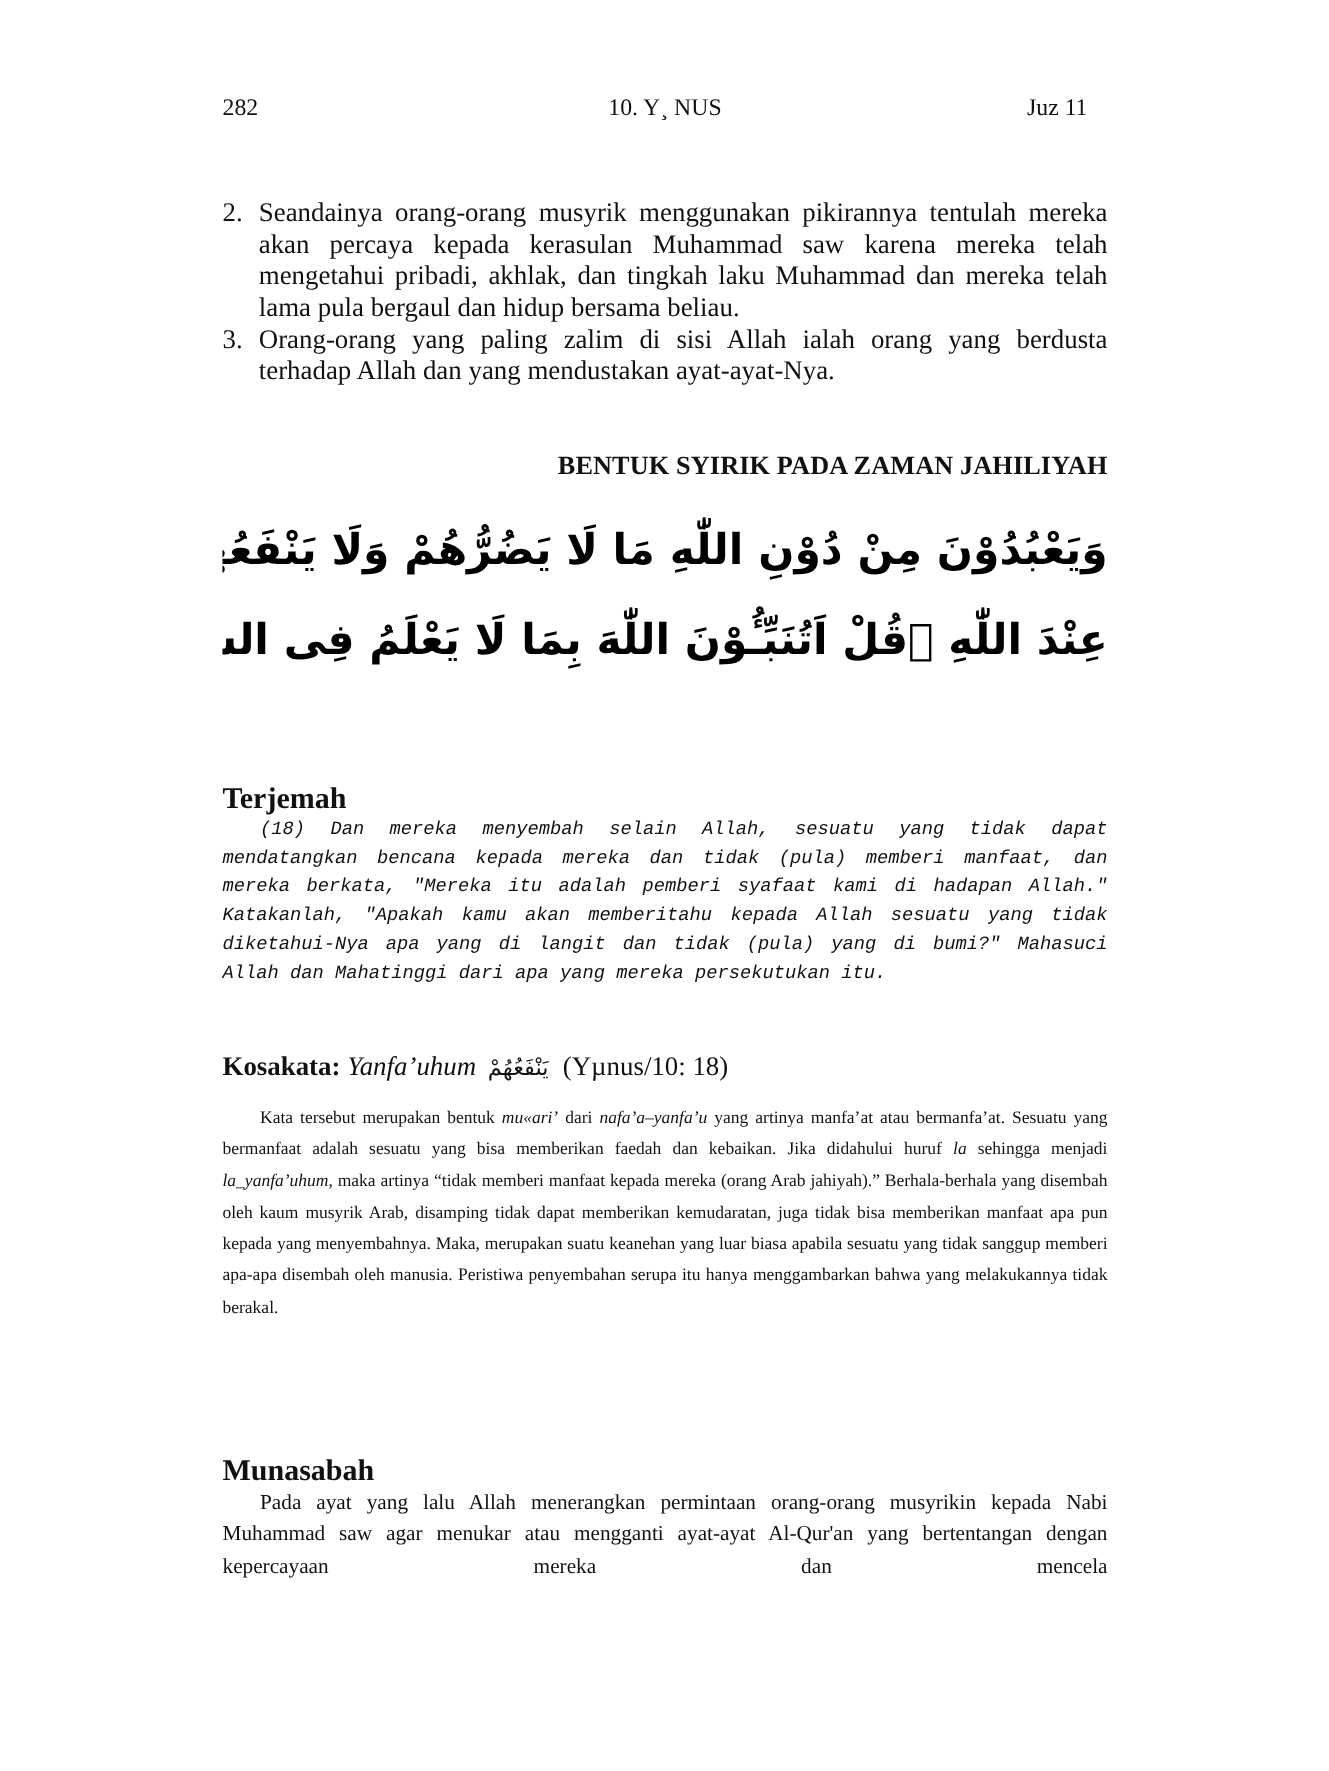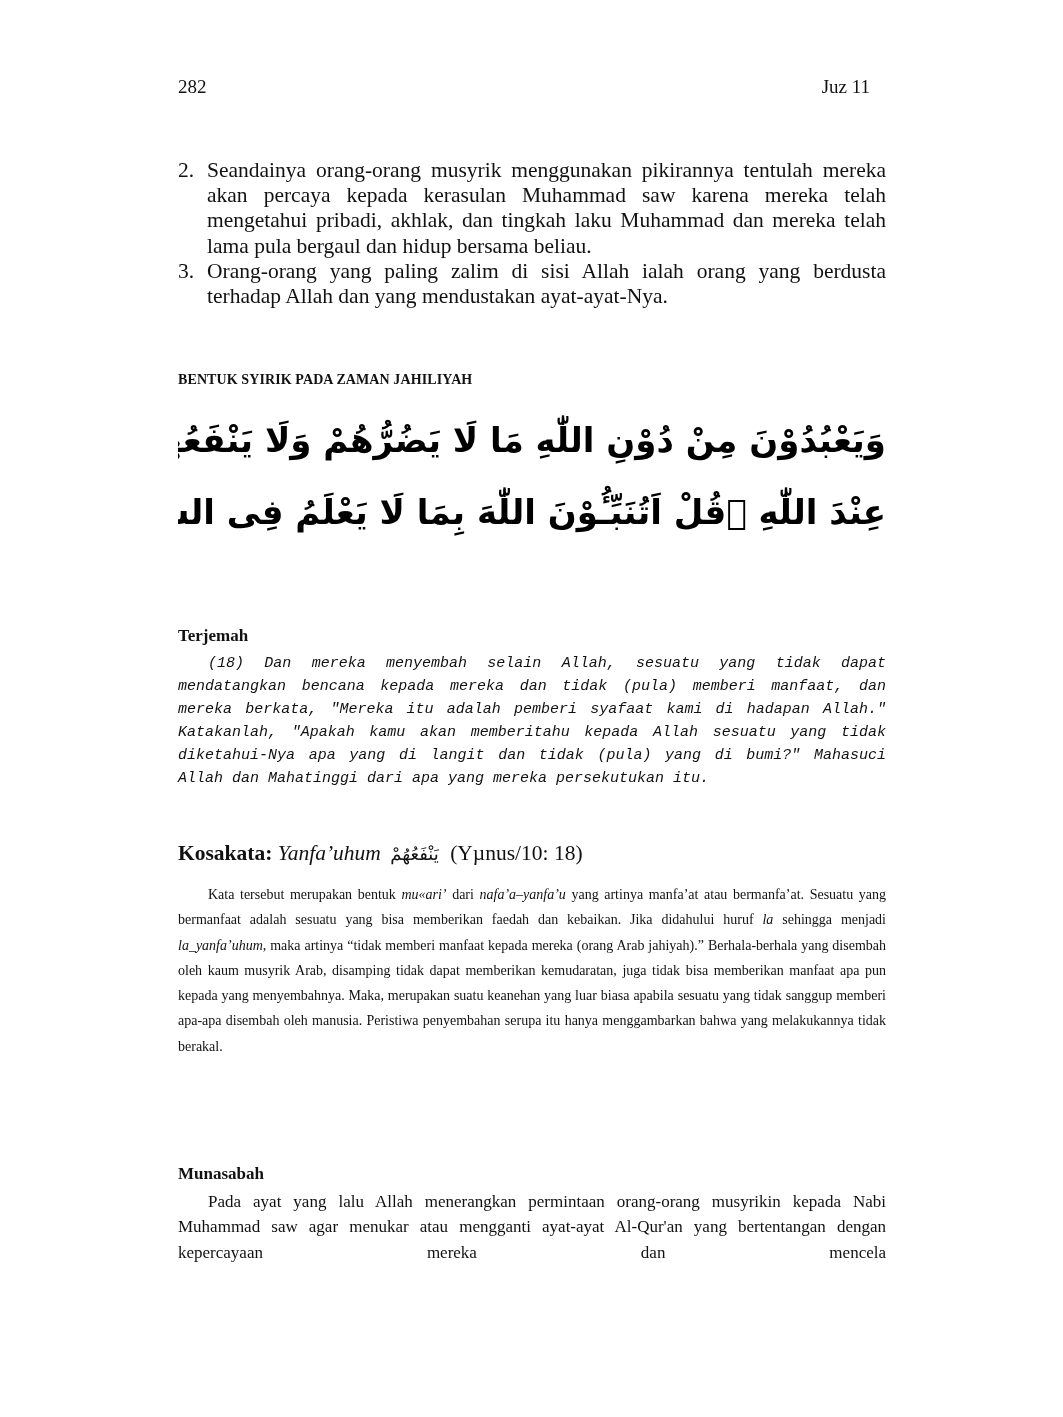--- a/index.html
+++ b/index.html
@@ -51,25 +51,24 @@
       position: absolute;
       left: 0;
       top: 0;
     }
 
     .section-heading {
       position: absolute;
       top: 360px;
       left: 0;
       width: 708px;
-      text-align: left;
-      font-weight: bold;
-      font-size: 14px;
+      text-align: right;
+      font-weight: bold;
+      font-size: 21px;
       letter-spacing: 0.1px;
-      margin-top: 12px;
     }
 
     .arabic-block {
       position: absolute;
       top: 410px;
       left: 0;
       width: 708px;
       height: 210px;
       direction: rtl;
       font-family: "DejaVu Sans", sans-serif;
@@ -101,21 +100,21 @@
       text-align: center;
       vertical-align: middle;
       margin-right: 4px;
       font-weight: bold;
     }
 
     .sub-heading {
       position: absolute;
       left: 0;
       font-weight: bold;
-      font-size: 17px;
+      font-size: 24px;
     }
     .terjemah-heading { top: 626px; }
     .terjemah-body {
       position: absolute;
       top: 652px;
       left: 0;
       width: 708px;
       font-style: italic;
       font-size: 15px;
       line-height: 23px;
@@ -167,20 +166,21 @@
       text-indent: 30px;
     }
   </style>
 </head>
 <body>
 
 <div class="page">
 
   <div class="running-head">
     <span class="rh-left">282</span>
+    <span class="rh-center">10. Y¸ NUS</span>
     <span class="rh-right">Juz 11</span>
   </div>
 
   <div class="list">
     <div class="list-item">
       <span class="list-num">2.</span>
       <span>Seandainya orang-orang musyrik menggunakan pikirannya tentulah mereka akan percaya kepada kerasulan Muhammad saw karena mereka telah mengetahui pribadi, akhlak, dan tingkah laku Muhammad dan mereka telah lama pula bergaul dan hidup bersama beliau.</span>
     </div>
     <div class="list-item">
       <span class="list-num">3.</span>

